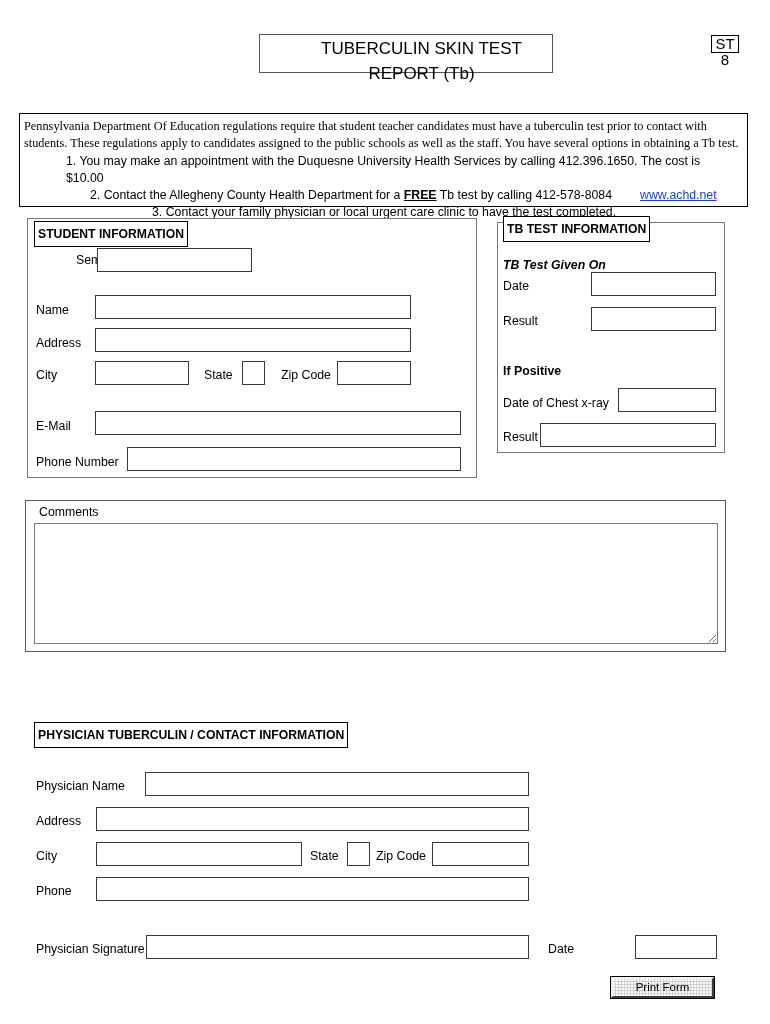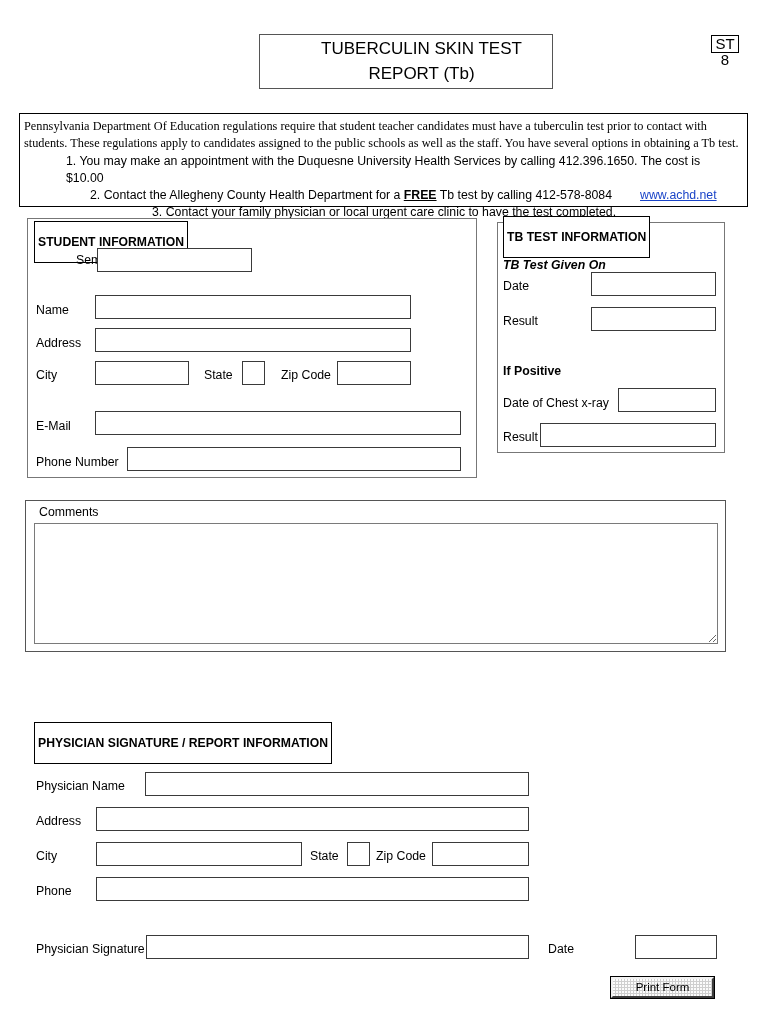--- a/index.html
+++ b/index.html
@@ -24,21 +24,21 @@
   
   #dept-box {
     left: 22px; top: 33px; width: 134px; height: 32px;
     border: 1px solid #000;
     font-size: 10.5px;
     line-height: 15px;
     padding: 1px 0 0 3px;
     letter-spacing: -0.1px;
   }
   #title-box {
-    left: 259px; top: 34px; width: 294px; height: 55px;
+    left: 259px; top: 34px; width: 294px; height: 39px;
     border: 1px solid #555;
     text-align: center;
     font-size: 17px;
     line-height: 25px;
     padding-top: 1px;
     padding-left: 31px;
   }
   #st-box {
     left: 711px; top: 35px; width: 28px; height: 18px;
     border: 1px solid #000;
@@ -74,21 +74,21 @@
   #comments-box {
     left: 25px; top: 500px; width: 701px; height: 152px;
     border: 1px solid #555;
   }
 
   .section-title {
     border: 1px solid #000;
     font-weight: bold;
     font-size: 12.2px;
     line-height: 16px;
-    padding: 12px 3px;
+    padding: 4px 3px;
     display: inline-block;
     background: #fff;
   }
 
   .sub-head {
     font-weight: bold;
     font-size: 12.3px;
   }
 
   .lbl {
@@ -201,21 +201,21 @@
   <div class="abs lbl" style="left:503px; top:395px;">Date of Chest x-ray</div>
   <input class="abs fld dark" style="left: 618px; top: 388px; width: 98px;" type="text" value="">
 
   <div class="abs lbl" style="left:503px; top:429px;">Result</div>
   <input class="abs fld dark" style="left: 540px; top: 423px; width: 176px;" type="text" value="">
 
   <div id="comments-box" class="abs"></div>
   <div class="abs lbl" style="left:39px; top:504px;">Comments</div>
   <textarea id="comments-area" class="abs" style=""></textarea>
 
-  <div class="abs section-title" style="left:34px; top:722px;">PHYSICIAN SIGNATURE / REPORT INFORMATION</div>
+  <div class="abs section-title" style="left:34px; top:722px;">PHYSICIAN TUBERCULIN / CONTACT INFORMATION</div>
 
   <div class="abs lbl" style="left:36px; top:778px;">Physician Name</div>
   <input class="abs fld dark" style="left: 145px; top: 772px; width: 384px;" type="text" value="">
 
   <div class="abs lbl" style="left:36px; top:813px;">Address</div>
   <input class="abs fld dark" style="left: 96px; top: 807px; width: 433px;" type="text" value="">
 
   <div class="abs lbl" style="left:36px; top:848px;">City</div>
   <input class="abs fld dark" style="left: 96px; top: 842px; width: 206px;" type="text" value="">
 

